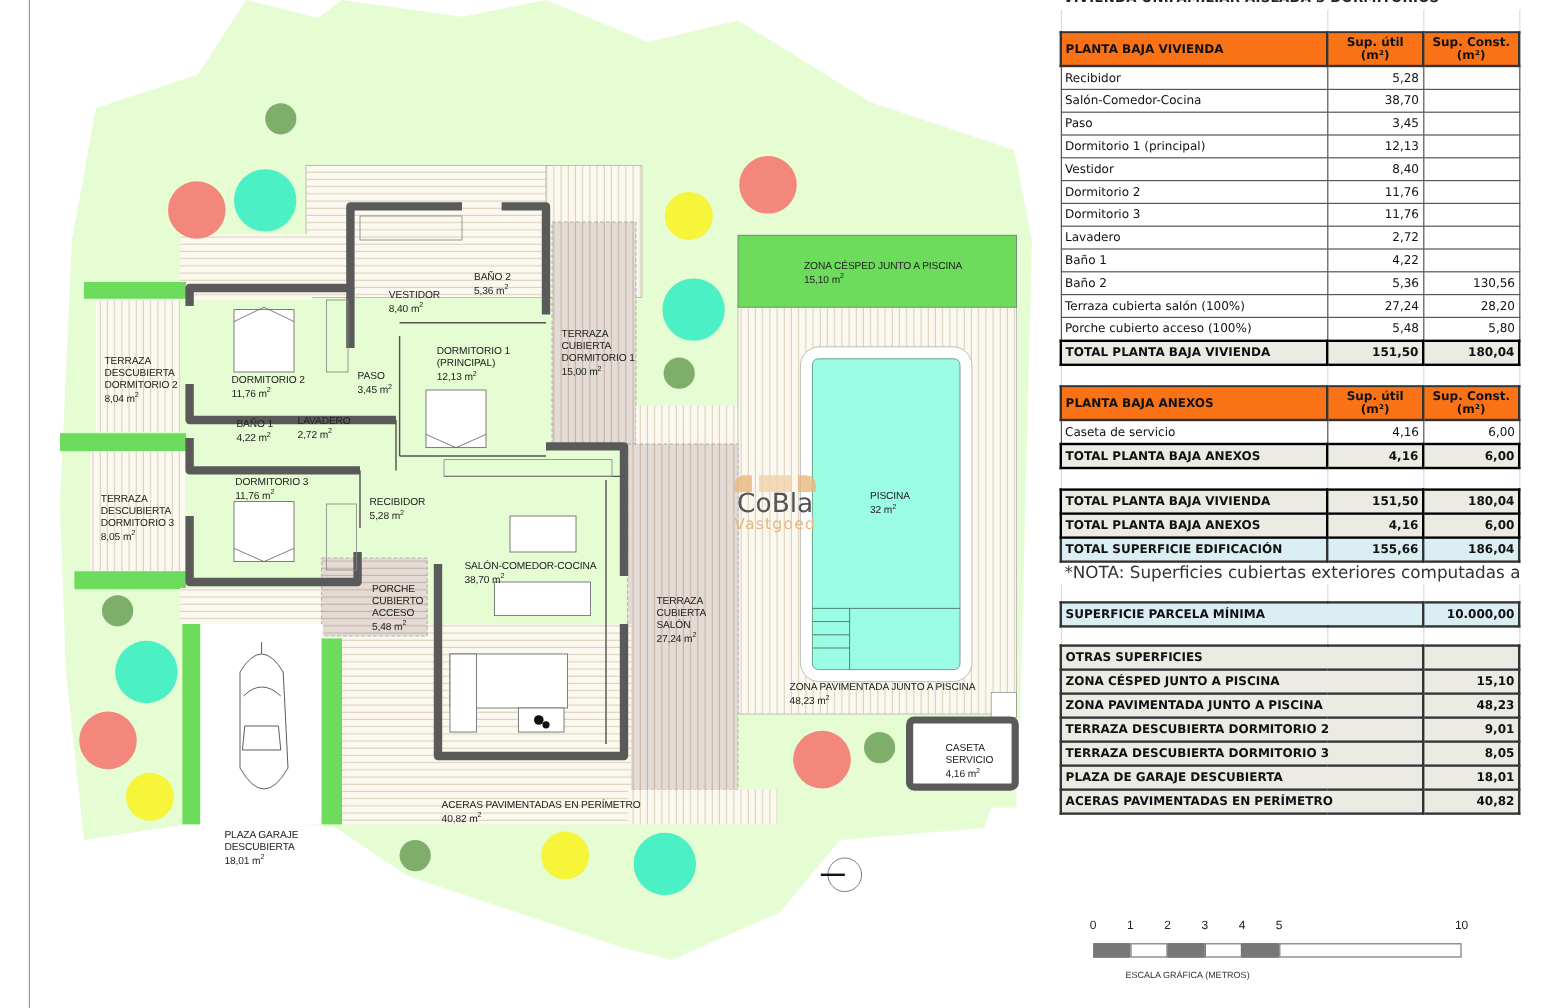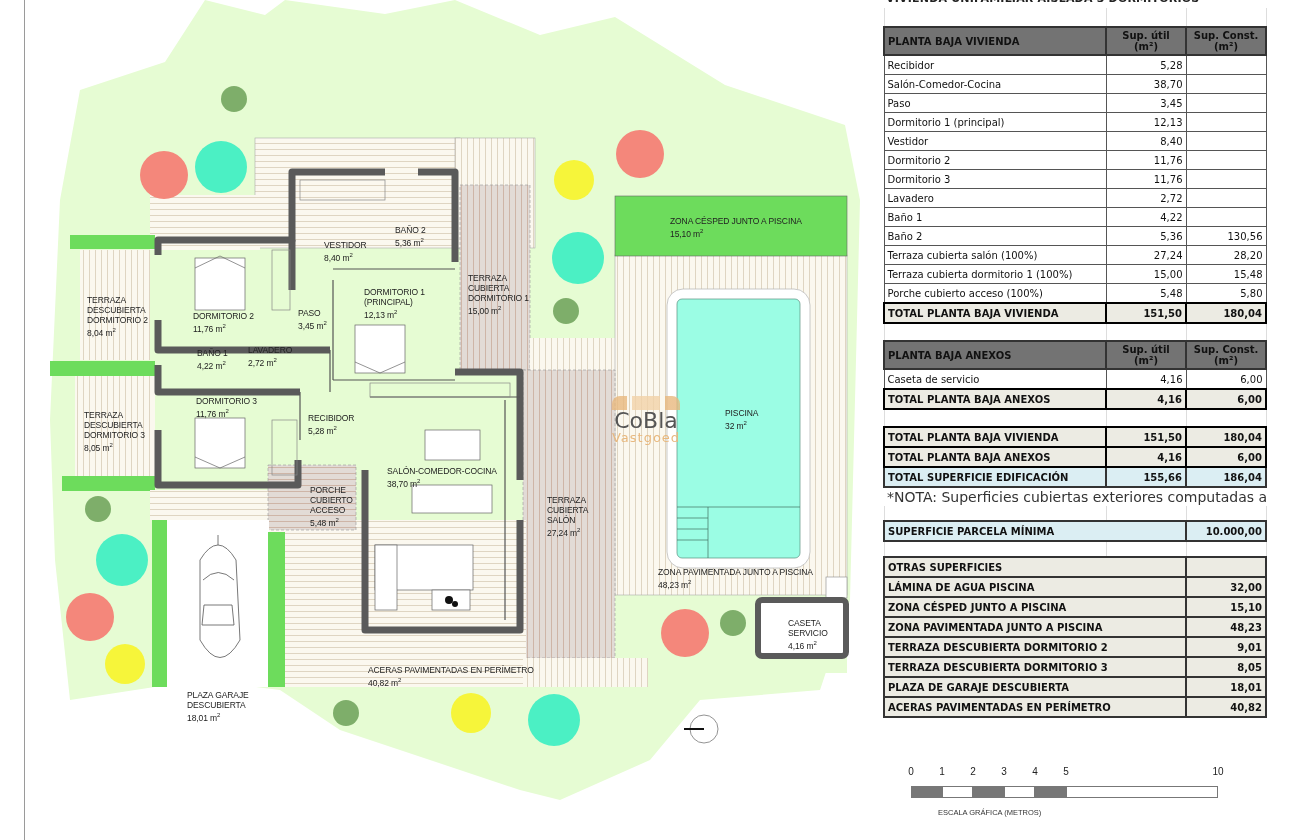--- a/index.html
+++ b/index.html
@@ -7,21 +7,21 @@
   .border-left{position:absolute;left:24px;top:0;width:1px;height:840px;background:#9a9a9a;}
   .plan{position:absolute;left:0;top:0;width:880px;height:840px;}
   .lbl{position:absolute;font-family:"Liberation Sans",sans-serif;font-size:8.5px;line-height:10px;color:#222;white-space:pre-line;letter-spacing:-0.1px;}
   .lbl sup{font-size:6px;}
   
   .tbl-wrap{position:absolute;left:883px;top:0;width:382px;}
   .tbl-title{position:absolute;left:886px;top:-8px;font-family:"DejaVu Sans",sans-serif;font-weight:bold;font-size:11px;color:#222;letter-spacing:0.2px;}
   table{border-collapse:collapse;width:382px;font-family:"DejaVu Sans",sans-serif;font-size:10px;color:#111;table-layout:fixed;}
   td{border:1px solid #555;padding:0 3px;height:18px;line-height:17px;white-space:nowrap;overflow:hidden;}
   td.num{text-align:right;}
-  tr.hdr td{background:#737373;font-weight:bold;border:2px solid #333;margin-top:44px;}
+  tr.hdr td{background:#f97316;font-weight:bold;border:2px solid #333;margin-top:44px;}
   tr.hdr td.h2{text-align:center;line-height:11px;font-size:10px;}
   tr.tot td{background:#ecebe3;font-weight:bold;border:2px solid #000000;}
   tr.blue td{background:#dbeef3;font-weight:bold;border:2px solid #333;}
   tr.gap td{border:none;border-left:1px solid #ddd;border-right:1px solid #ddd;height:14px;}
   tr.note td{border:none;font-size:14px;color:#333;}
   tr.oth td{background:#ecebe3;font-weight:bold;border:2px solid #333;}
   .scale{position:absolute;left:910px;top:766px;width:310px;height:60px;}
   .scale .tick{position:absolute;top:0;font-size:10px;color:#222;transform:translateX(-50%);}
   .scale .bar{position:absolute;top:20px;height:12px;border:1px solid #777;box-sizing:border-box;}
   .scale .cap{position:absolute;top:42px;left:0;font-size:7.5px;color:#333;padding-left:28px;}
@@ -296,25 +296,20 @@
           <td>Baño 2</td>
           <td class="num">5,36</td>
           <td class="num">130,56</td>
         </tr>
   <tr>
           <td>Terraza cubierta salón (100%)</td>
           <td class="num">27,24</td>
           <td class="num">28,20</td>
         </tr>
   <tr>
-          <td>Terraza cubierta dormitorio 1 (100%)</td>
-          <td class="num">15,00</td>
-          <td class="num">15,48</td>
-        </tr>
-  <tr>
           <td>Porche cubierto acceso (100%)</td>
           <td class="num">5,48</td>
           <td class="num">5,80</td>
         </tr>
   <tr class="tot">
           <td>TOTAL PLANTA BAJA VIVIENDA</td>
           <td class="num">151,50</td>
           <td class="num">180,04</td>
         </tr>
   <tr class="gap">
@@ -376,24 +371,20 @@
         </tr>
   <tr class="gap">
           <td style="height:14px"></td>
           <td></td>
           <td></td>
         </tr>
 
   <tr class="oth">
           <td colspan="2">OTRAS SUPERFICIES</td>
           <td></td>
-        </tr>
-  <tr class="oth">
-          <td colspan="2">LÁMINA DE AGUA PISCINA</td>
-          <td class="num">32,00</td>
         </tr>
   <tr class="oth">
           <td colspan="2">ZONA CÉSPED JUNTO A PISCINA</td>
           <td class="num">15,10</td>
         </tr>
   <tr class="oth">
           <td colspan="2">ZONA PAVIMENTADA JUNTO A PISCINA</td>
           <td class="num">48,23</td>
         </tr>
   <tr class="oth">

